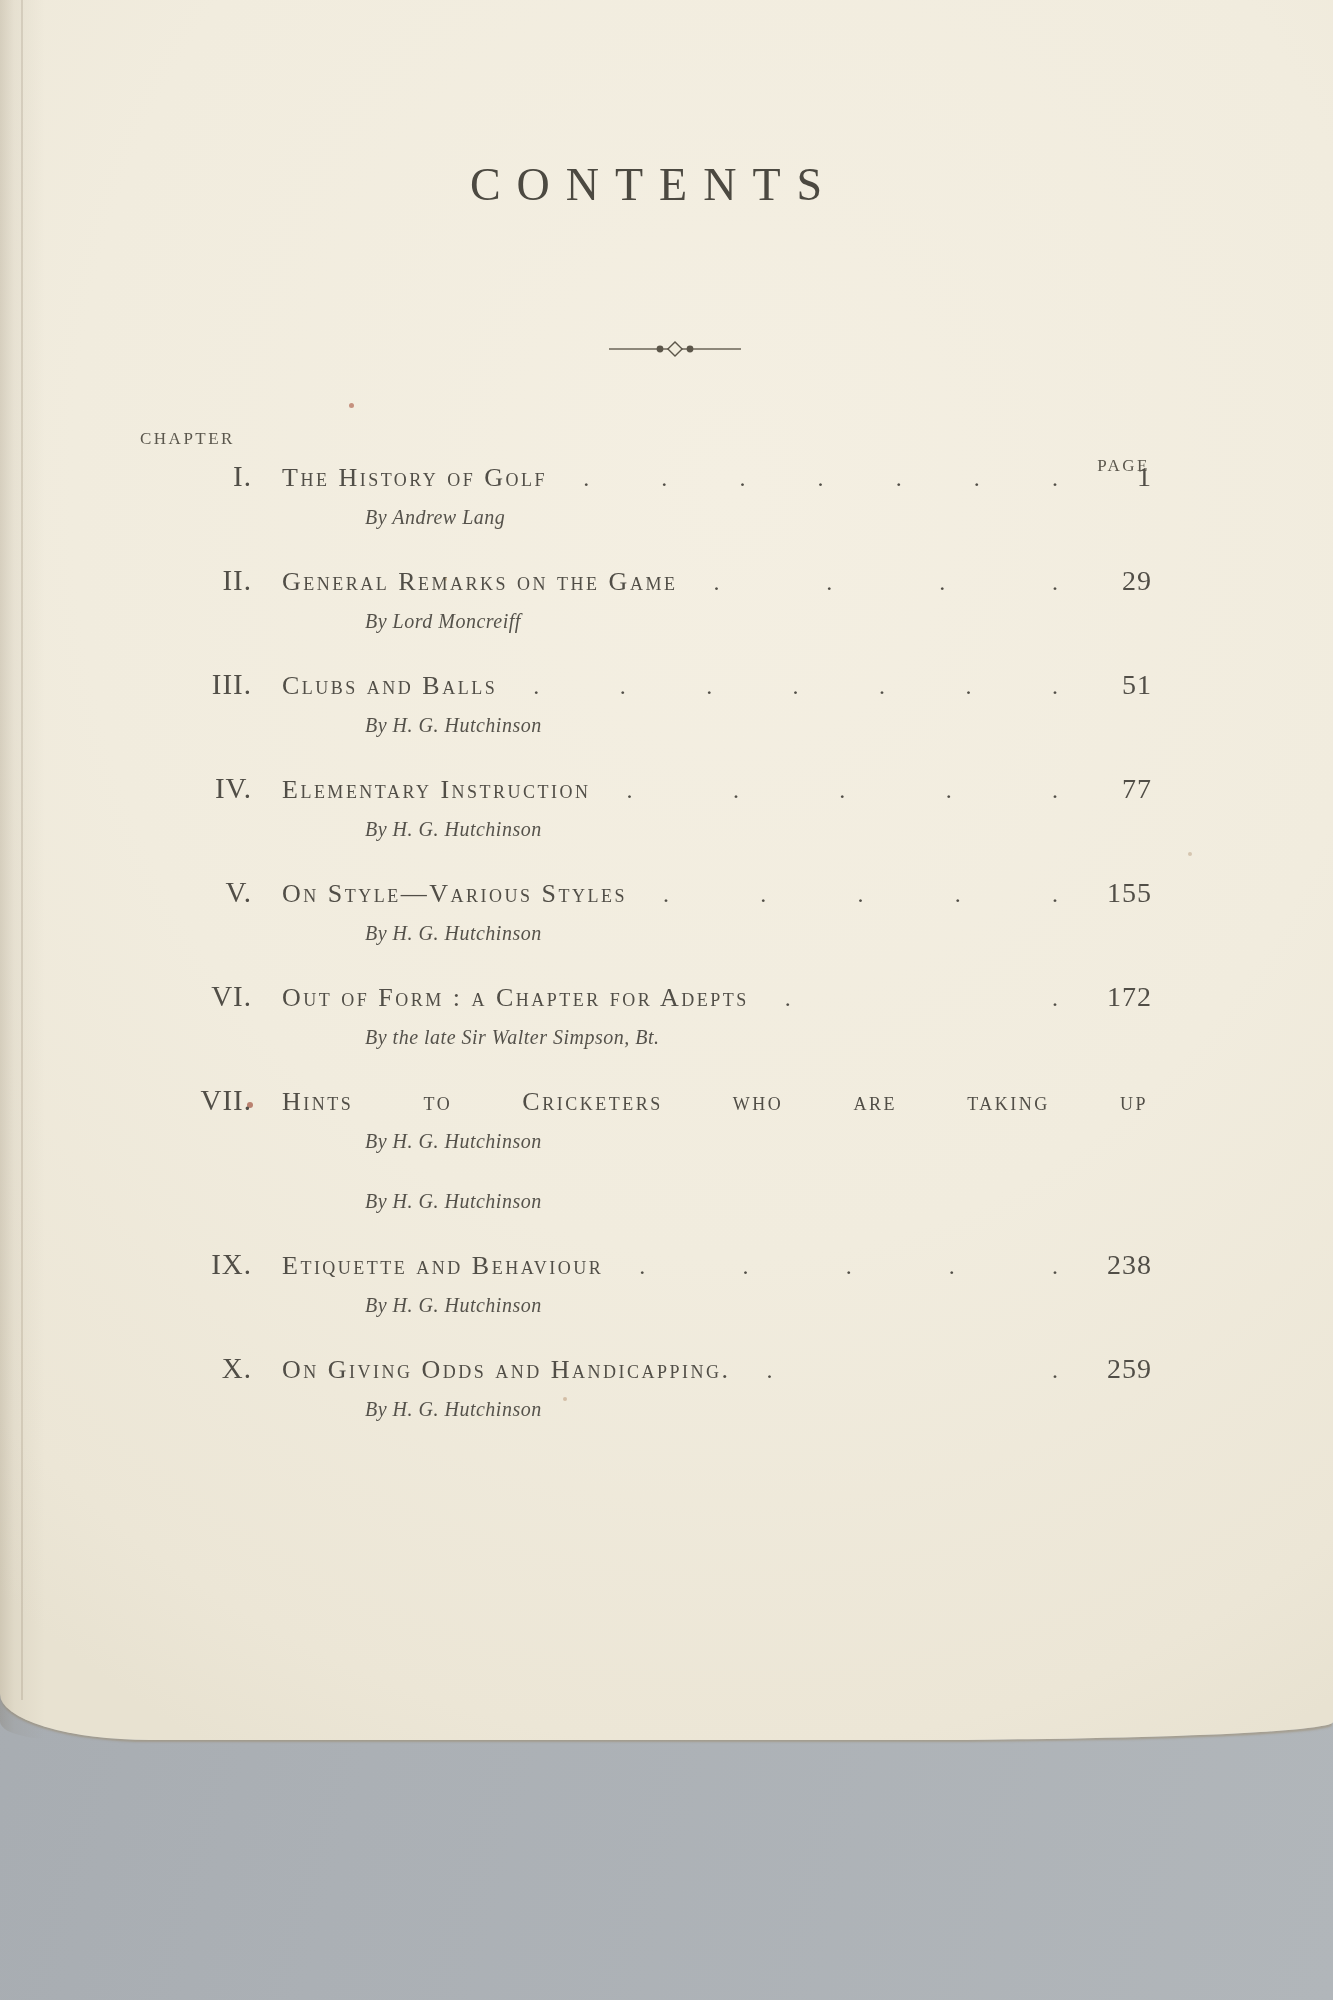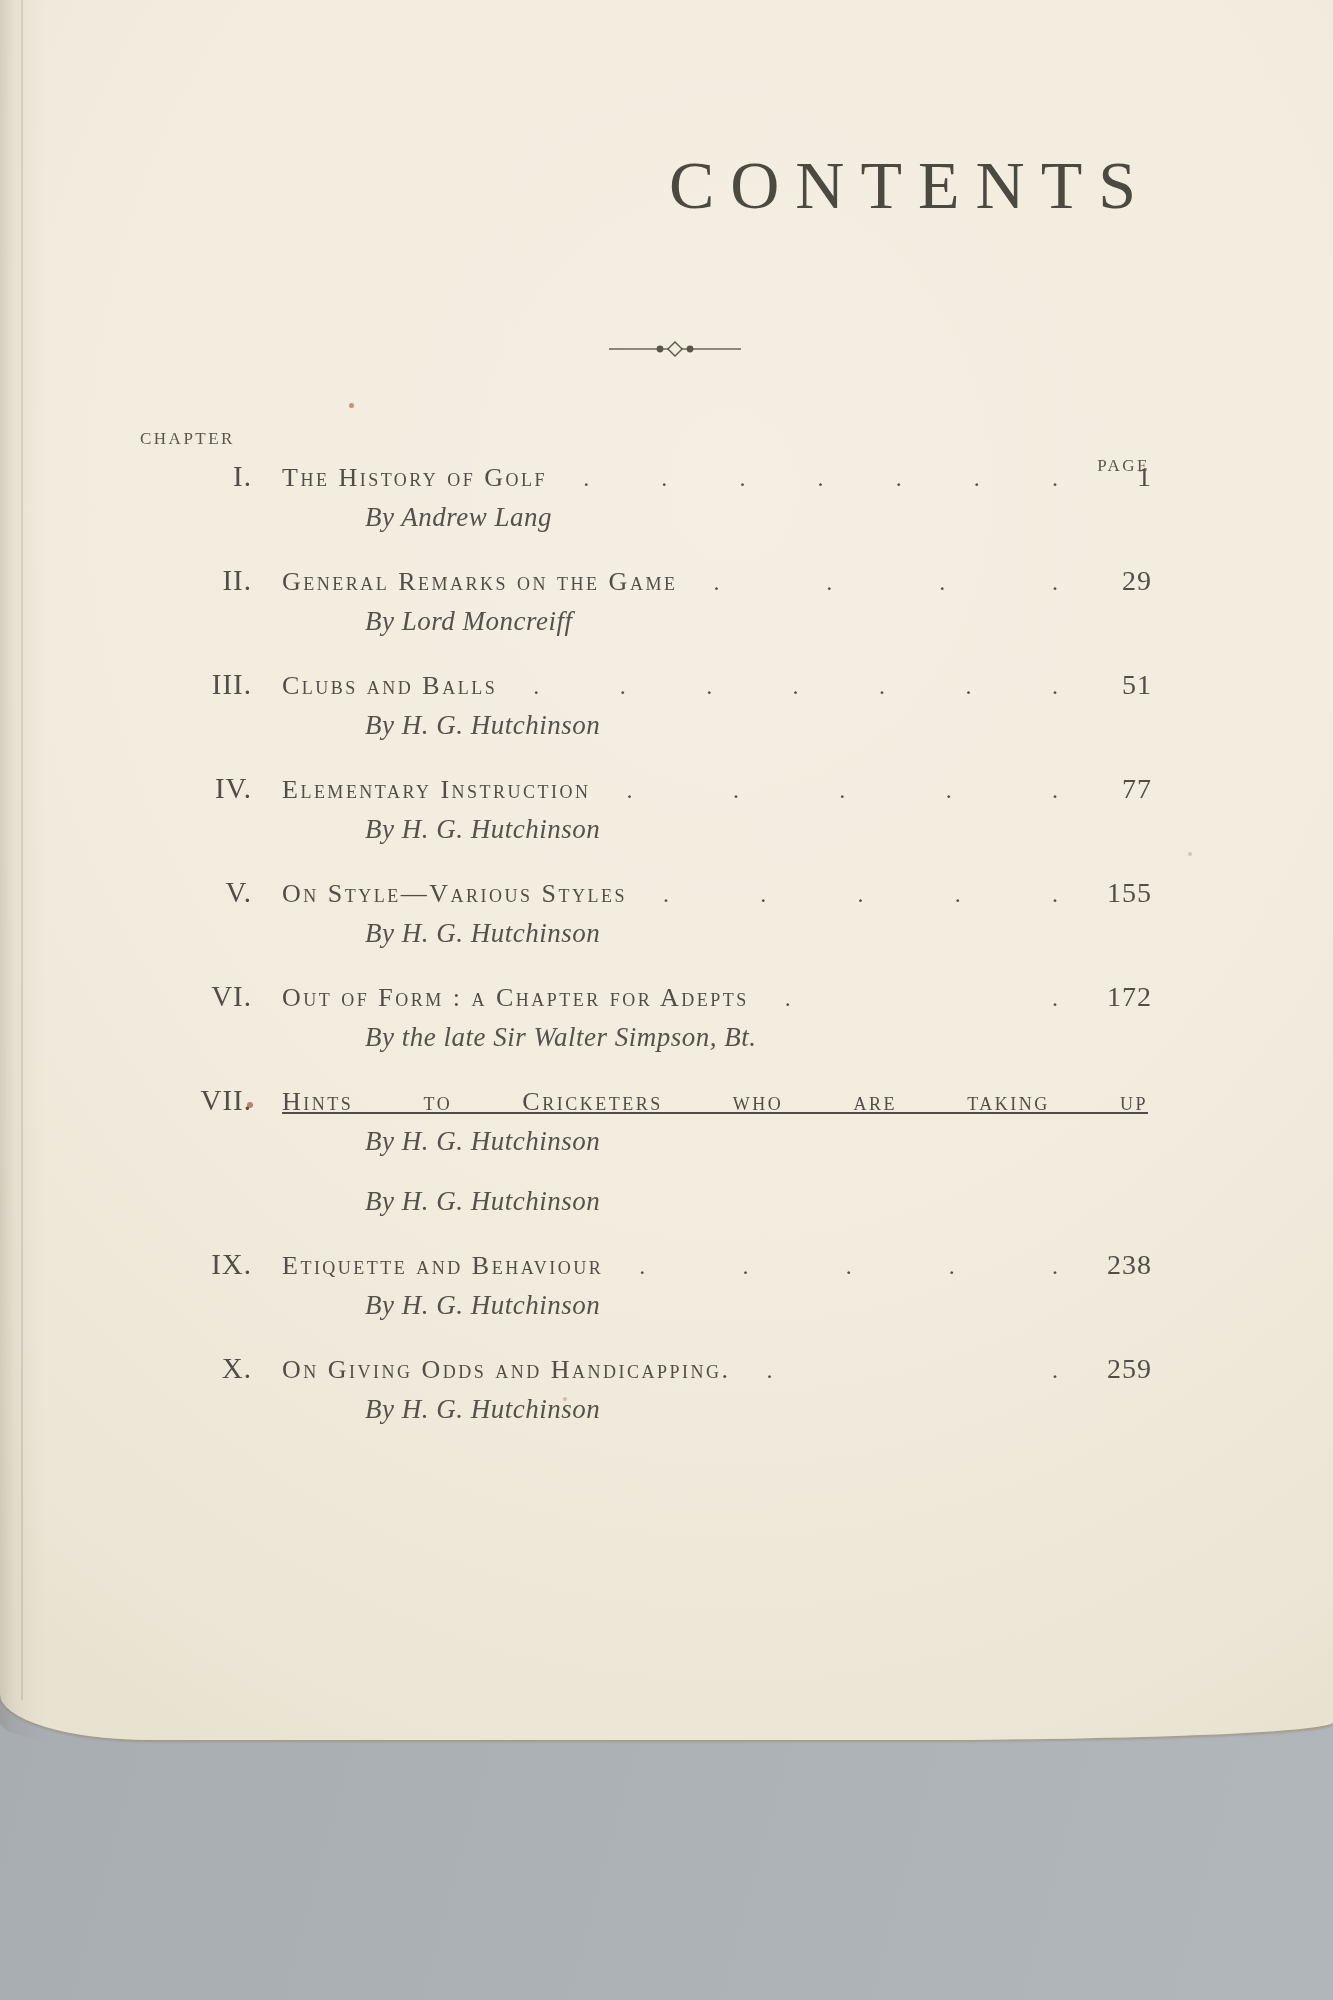--- a/index.html
+++ b/index.html
@@ -24,22 +24,22 @@
   }
   .crease{
     position:absolute;left:21px;top:0;width:2px;height:1700px;
     background:rgba(110,95,70,.16);
     filter:blur(.6px);
   }
   .speck{position:absolute;border-radius:50%;}
   
   .header{
     position:absolute;left:140px;top:155px;width:1012px;
-    text-align:right;
-    font-size:68px;line-height:60px;letter-spacing:16px;text-indent:16px;
+    text-align:center;
+    font-size:46px;line-height:60px;letter-spacing:16px;text-indent:16px;
     color:#4c4941;
   }
   .ornament{position:absolute;left:609px;top:340px;}
   
   .toc{position:absolute;left:140px;top:421px;width:1012px;color:#53504a;}
   .col-label{
     font-size:17px;line-height:20px;letter-spacing:2.5px;color:#5a564c;margin-top:8px;
   }
   .page-label{position:absolute;right:2px;top:27px;}
   .entries{margin-top:7px;}
@@ -48,34 +48,34 @@
   .trow{display:flex;align-items:baseline;line-height:40px;}
   .trow.second{line-height:46px;margin-left:142px;}
   .numeral{
     flex:0 0 142px;box-sizing:border-box;padding-right:30px;
     text-align:right;font-size:29px;letter-spacing:1px;color:#514e47;
   }
   .ctitle{
     font-size:26px;font-variant:small-caps;letter-spacing:2.5px;color:#514e47;
     white-space:nowrap;
   }
-  .ctitle.stretch{flex:1;text-align:justify;text-align-last:justify;white-space:normal;padding-right:4px;text-decoration:underline;}
+  .ctitle.stretch{flex:1;text-align:justify;text-align-last:justify;white-space:normal;padding-right:4px;}
   .leader{
     flex:1;align-self:baseline;
     font-size:24px;color:#514e47;
     text-align:justify;text-align-last:justify;
     padding:0 20px 0 36px;
     overflow:hidden;white-space:normal;
   }
   .pnum{
     flex:0 0 74px;text-align:right;font-size:28px;letter-spacing:1px;color:#514e47;
   }
   .byline{
     margin-left:225px;margin-top:2px;
-    font-style:italic;font-size:27px;line-height:34px;letter-spacing:.5px;color:#55524b;
+    font-style:italic;font-size:20px;line-height:34px;letter-spacing:.5px;color:#55524b;
   }
 </style>
 </head>
 <body>
 
 <div class="screenshot">
 
   <div class="paper">
     <div class="left-shade"></div>
     <div class="crease"></div>

